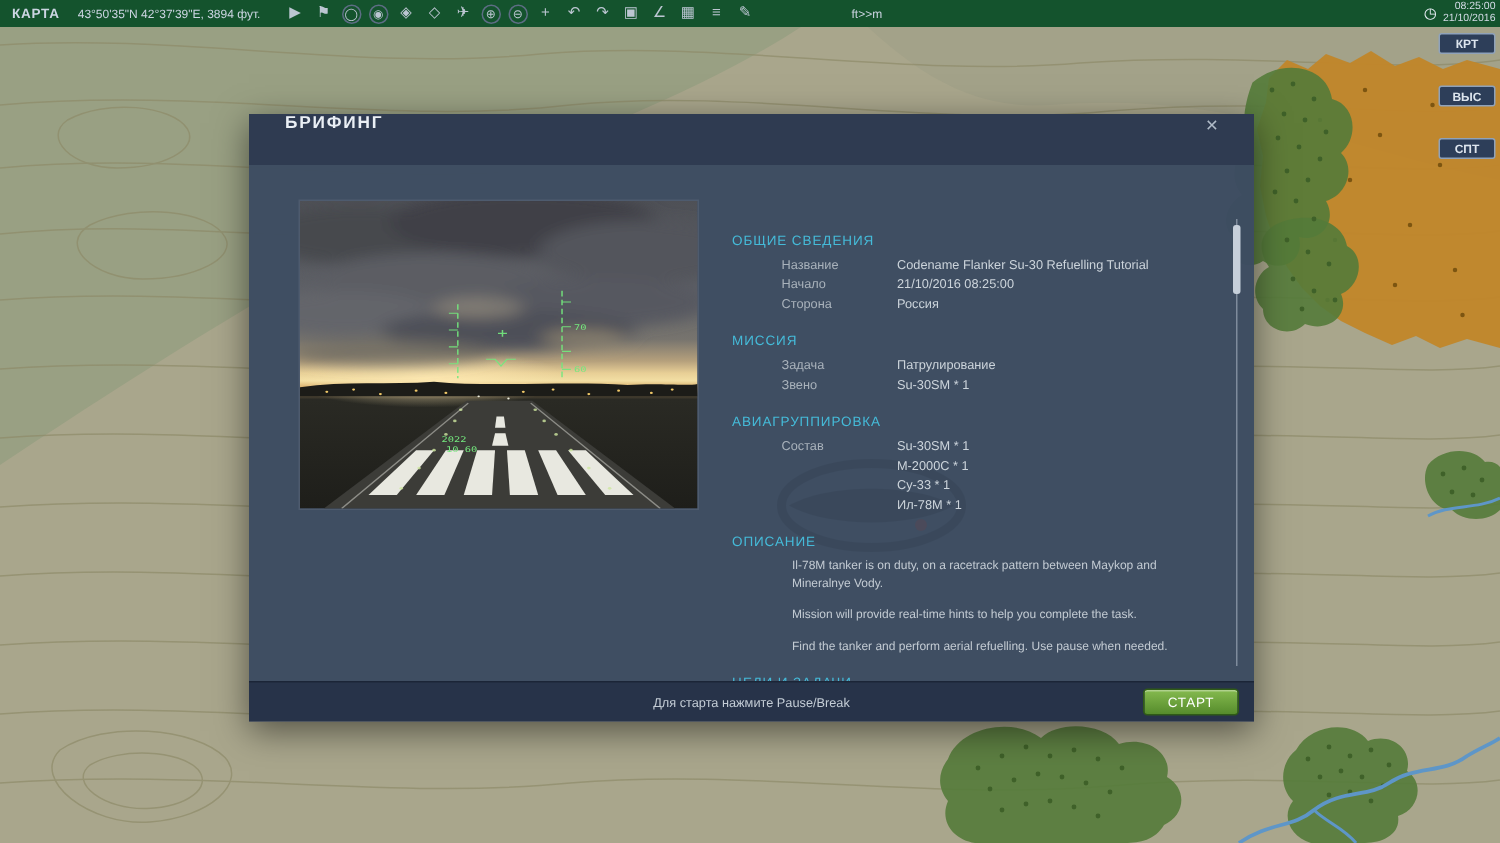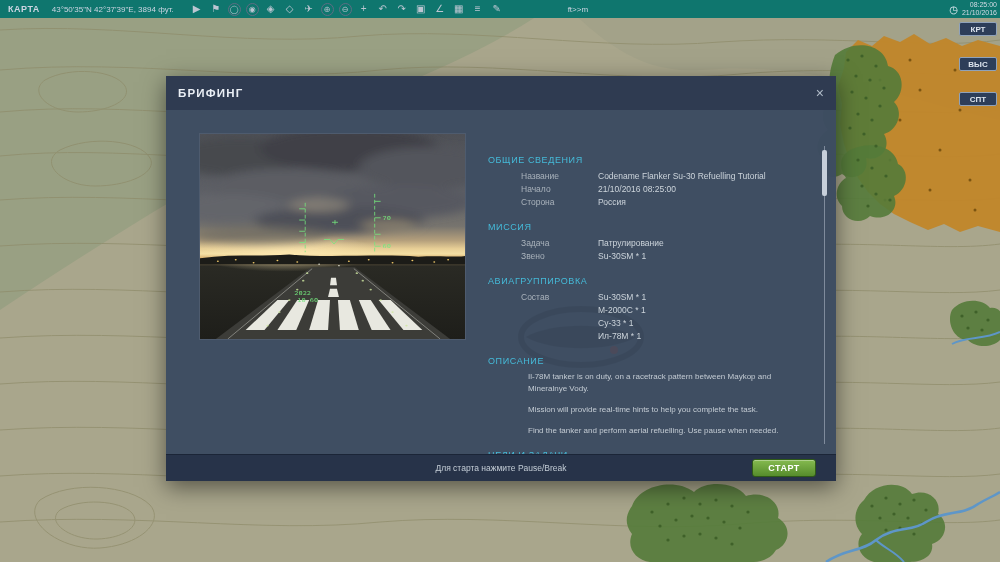--- a/index.html
+++ b/index.html
@@ -1,59 +1,59 @@
 <!DOCTYPE html>
 <html><head>
 <meta charset="utf-8">
 <style>
   html,body{margin:0;padding:0;}
   body{width:1000px;height:562px;overflow:hidden;font-family:"Liberation Sans",sans-serif;background:#a9a68c;}
   .screen{position:relative;width:1000px;height:562px;overflow:hidden;}
   .map-svg{position:absolute;left:0;top:0;width:1000px;height:562px;}
 
   
-  .topbar{position:absolute;top:0;left:0;right:0;height:18px;background:#0f766e;display:flex;align-items:center;color:#ccd5e2;z-index:6;}
+  .topbar{position:absolute;top:0;left:0;right:0;height:18px;background:#14532d;display:flex;align-items:center;color:#ccd5e2;z-index:6;}
   .map-label{font-weight:bold;font-size:9px;margin:0 12px 0 8px;letter-spacing:.5px;}
   .coords{font-size:8px;margin-right:16px;white-space:nowrap;}
   .tools{display:flex;align-items:center;gap:5px;color:#bcc6d2;}
   .tool{width:14px;height:14px;line-height:14px;text-align:center;font-size:10px;cursor:pointer;}
   .tool.round{border:1px solid #5d6d84;border-radius:50%;width:11px;height:11px;line-height:11px;font-size:8px;}
   .ft-toggle{margin-left:64px;font-size:8px;cursor:pointer;}
   .clockbox{margin-left:auto;display:flex;align-items:center;gap:4px;margin-right:3px;}
   .clock-icon{font-size:10px;color:#e8eef6;}
   .clock-times{display:flex;flex-direction:column;align-items:flex-end;font-size:7px;line-height:8px;color:#d3dbe6;}
 
   
   .side-buttons{position:absolute;top:22px;right:3px;display:flex;flex-direction:column;gap:21px;z-index:6;}
   .side-btn{width:36px;height:12px;background:#2d3e59;border:1px solid #8fa2ba;border-radius:2px;color:#dde5ee;font-size:8px;font-weight:bold;display:flex;align-items:center;justify-content:center;cursor:pointer;}
 
   
   .dialog{position:absolute;left:166px;top:76px;width:670px;height:405px;background:rgba(60,75,97,.97);box-shadow:0 6px 22px rgba(0,0,0,.5);z-index:5;display:flex;flex-direction:column;}
-  .dialog-header{height:34px;flex:none;background:rgba(45,58,80,.9);display:flex;align-items:center;padding:0 12px;}
+  .dialog-header{height:34px;flex:none;background:rgba(45,58,80,.9);display:flex;padding:0 24px;}
   .dialog-title{color:#eaeff5;font-size:11.5px;font-weight:bold;letter-spacing:1.2px;}
   .close-btn{margin-left:auto;color:#b0bbc8;font-size:14px;line-height:14px;cursor:pointer;}
   .dialog-body{flex:1;position:relative;display:flex;padding:23px 40px 6px 33px;overflow:hidden;}
   .briefing-image{width:267px;height:207px;flex:none;border:1px solid rgba(255,255,255,.08);box-sizing:border-box;}
   .briefing-image svg{display:block;width:100%;height:100%;}
   .text-col{flex:1;padding-left:22px;padding-top:22px;color:#c6ced6;position:relative;z-index:1;}
   .section-title{color:#45bad8;font-size:9px;letter-spacing:.6px;margin:13px 0 5px 0;}
   .section:first-child .section-title{margin-top:0;}
   .row{display:flex;font-size:8.5px;line-height:13px;}
   .row .lbl{width:77px;flex:none;color:#a9b2bb;padding-left:33px;}
   .row .val{color:#ccd4db;}
   .para{font-size:8px;line-height:12px;margin:0 0 9px 0;color:#c3cbd3;padding-left:40px;}
   .watermark{position:absolute;left:330px;top:182px;opacity:.12;z-index:0;pointer-events:none;}
 
   .scrollbar{position:absolute;right:8px;top:36px;bottom:10px;width:7px;}
   .sb-track{position:absolute;right:3px;top:0;bottom:0;width:1px;background:#7f8b9c;}
   .sb-thumb{position:absolute;right:1px;top:4px;width:5px;height:46px;background:#c6cfda;border-radius:2px;cursor:pointer;}
 
   .dialog-footer{height:26px;flex:none;background:rgba(38,50,72,.95);border-top:1px solid rgba(18,26,40,.55);display:flex;align-items:center;justify-content:center;position:relative;}
   .footer-hint{font-size:8.5px;color:#c4cdd6;}
-  .start-btn{position:absolute;right:20px;top:4px;width:64px;height:18px;box-sizing:border-box;background:linear-gradient(#85ba4f,#568c2c);border:1px solid #2f5a17;border-radius:3px;color:#fff;font-size:9px;font-weight:bold;display:flex;align-items:center;justify-content:center;box-shadow:inset 0 1px 0 rgba(255,255,255,.35);cursor:pointer;letter-spacing:.5px;}
+  .start-btn{position:absolute;right:10px;top:4px;width:64px;height:18px;box-sizing:border-box;background:linear-gradient(#85ba4f,#568c2c);border:1px solid #2f5a17;border-radius:3px;color:#fff;font-size:9px;font-weight:normal;display:flex;align-items:center;justify-content:center;box-shadow:inset 0 1px 0 rgba(255,255,255,.35);cursor:pointer;letter-spacing:.5px;}
 
   .hud-text{font-family:"DejaVu Sans Mono",monospace;}
 </style>
 </head>
 <body>
 
 <div class="screen">
 
   <svg class="map-svg" viewBox="0 0 1000 562" preserveAspectRatio="none">
     <rect width="1000" height="562" fill="#a9a68c"></rect>

